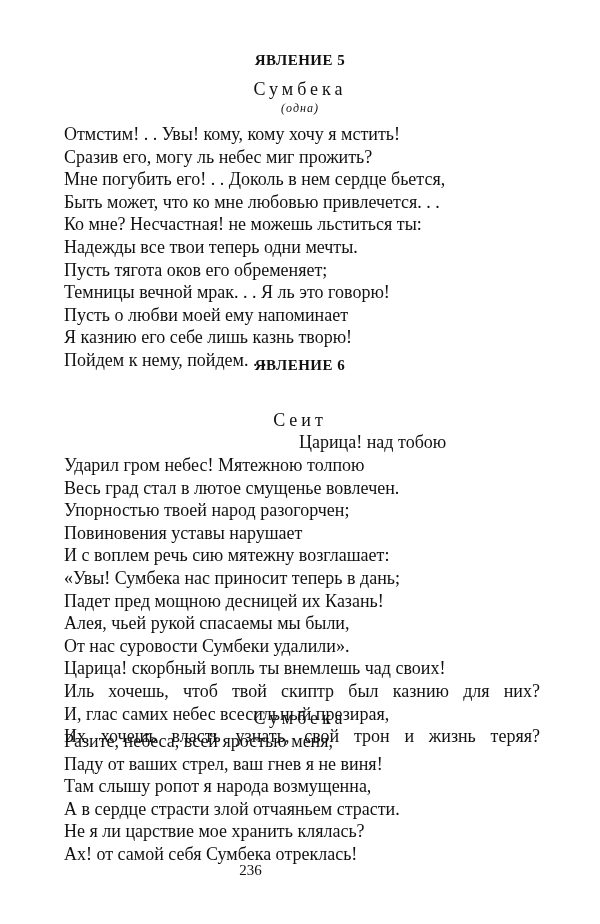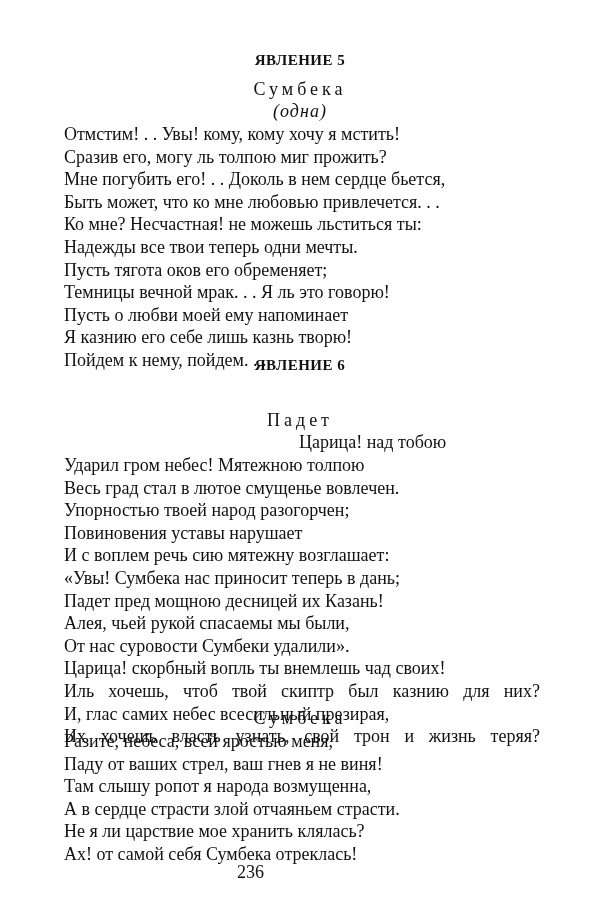--- a/index.html
+++ b/index.html
@@ -6,52 +6,52 @@
     body { width: 600px; height: 924px; position: relative; overflow: hidden;
            font-family: "Liberation Serif", "DejaVu Serif", serif; color: #111; }
     .page { position: absolute; left: 0; top: 0; width: 600px; height: 924px; }
     .heading { position: absolute; left: 0; width: 600px; text-align: center;
                font-weight: bold; font-size: 15px; letter-spacing: 0.5px; }
     .speaker { position: absolute; left: 0; width: 600px; text-align: center;
                font-size: 18px; letter-spacing: 4px; }
     .speaker-small { position: absolute; left: 0; width: 600px; text-align: center;
                font-size: 14px; letter-spacing: 2.5px; }
     .stage { position: absolute; left: 0; width: 600px; text-align: center;
-             font-style: italic; font-size: 18px; letter-spacing: 1px; }
+             font-style: italic; font-size: 12px; letter-spacing: 1px; }
     .verse { position: absolute; left: 64px; width: 480px; font-size: 18px; line-height: 22.6px; }
     .verse .line { display: block; white-space: nowrap; }
     .verse .line.just { text-align-last: justify; text-align: justify; width: 476px; }
     .indent-line { position: absolute; left: 299px; font-size: 18px; white-space: nowrap; }
-    .pageno { position: absolute; left: 0; width: 501px; text-align: center; font-size: 18px; }
+    .pageno { position: absolute; left: 0; width: 501px; text-align: center; font-size: 15px; }
   </style>
 </head>
 <body>
 
 <div class="page">
 
   <div class="heading" style="top:52px;">ЯВЛЕНИЕ 5</div>
   <div class="speaker" style="top:79px;">Сумбека</div>
   <div class="stage" style="top:101px;">(одна)</div>
 
   <div class="verse" style="top:123px;">
     <span class="line">Отмстим! . . Увы! кому, кому хочу я мстить!</span>
-    <span class="line">Сразив его, могу ль толпою миг прожить?</span>
+    <span class="line">Сразив его, могу ль небес миг прожить?</span>
     <span class="line">Мне погубить его! . . Доколь в нем сердце бьется,</span>
     <span class="line">Быть может, что ко мне любовью привлечется. . .</span>
     <span class="line">Ко мне? Несчастная! не можешь льститься ты:</span>
     <span class="line">Надежды все твои теперь одни мечты.</span>
     <span class="line">Пусть тягота оков его обременяет;</span>
     <span class="line">Темницы вечной мрак. . . Я ль это говорю!</span>
     <span class="line">Пусть о любви моей ему напоминает</span>
     <span class="line">Я казнию его себе лишь казнь творю!</span>
     <span class="line">Пойдем к нему, пойдем. . .</span>
   </div>
 
   <div class="heading" style="top:357px;">ЯВЛЕНИЕ 6</div>
-  <div class="speaker" style="top:410px;">Падет</div>
+  <div class="speaker" style="top:410px;">Сеит</div>
   <div class="indent-line" style="top:432px;">Царица! над тобою</div>
 
   <div class="verse" style="top:454px;">
     <span class="line">Ударил гром небес! Мятежною толпою</span>
     <span class="line">Весь град стал в лютое смущенье вовлечен.</span>
     <span class="line">Упорностью твоей народ разогорчен;</span>
     <span class="line">Повиновения уставы нарушает</span>
     <span class="line">И с воплем речь сию мятежну возглашает:</span>
     <span class="line">«Увы! Сумбека нас приносит теперь в дань;</span>
     <span class="line">Падет пред мощною десницей их Казань!</span>

